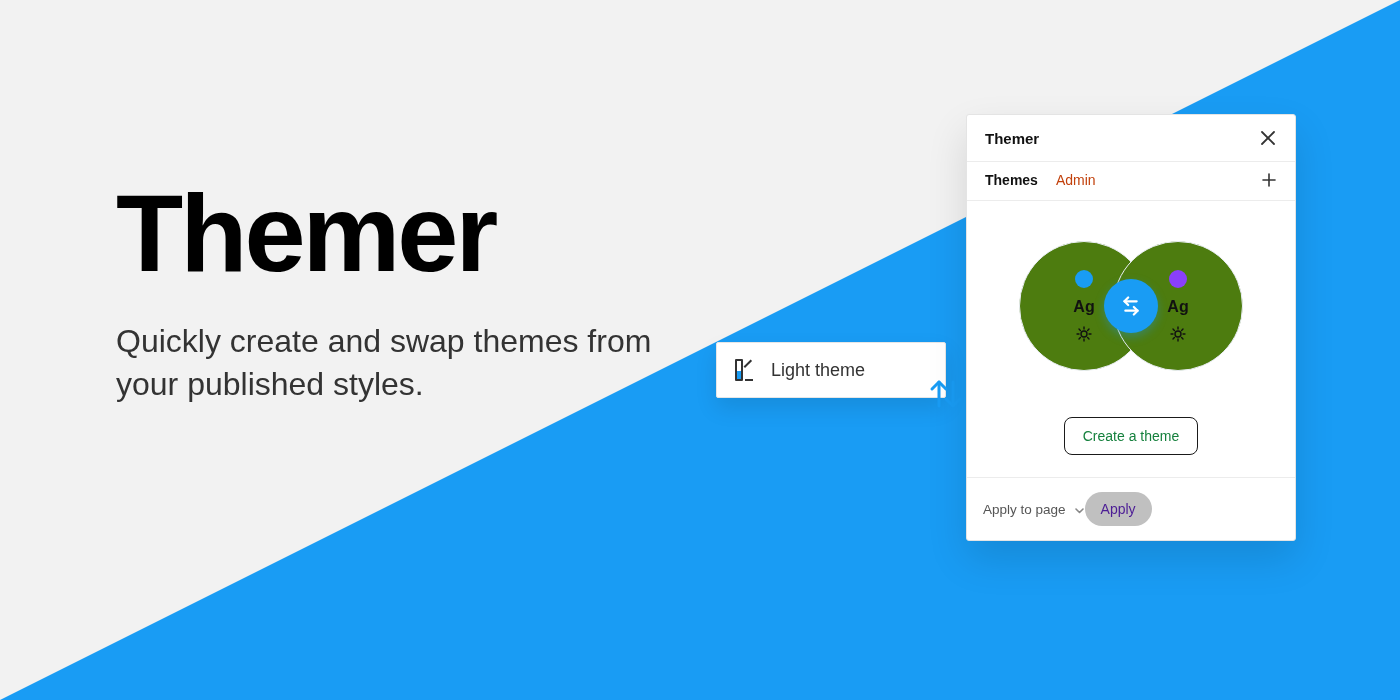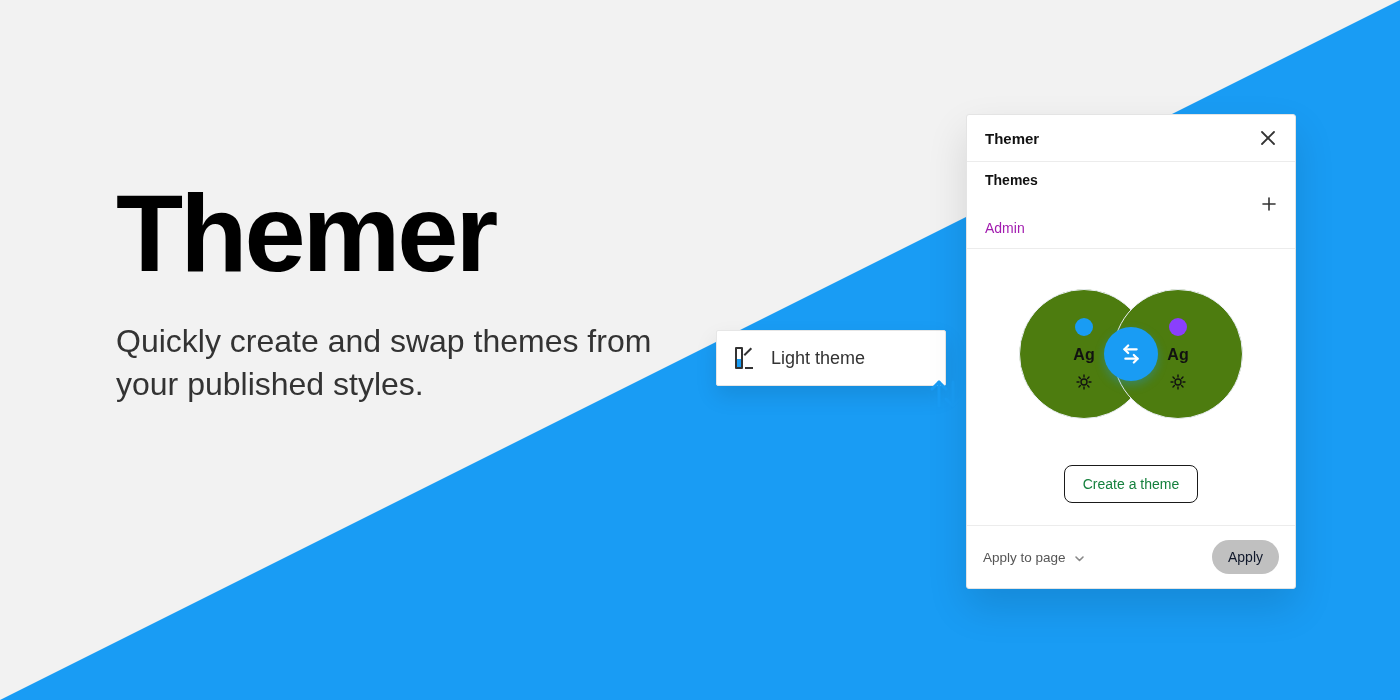--- a/index.html
+++ b/index.html
@@ -35,21 +35,21 @@
     font-size: 32px;
     line-height: 1.35;
     color: #333;
     font-weight: 400;
   }
 
   
   .theme-tiles {
     position: absolute;
     left: 716px;
-    top: 330px;
+    top: 342px;
     width: 230px;
   }
   .tile {
     display: flex;
     align-items: center;
     gap: 18px;
     background: #fff;
     border: 1px solid #e6e6e6;
     border-radius: 2px;
     padding: 16px 18px;
@@ -105,22 +105,22 @@
     border-bottom: 1px solid #ececec;
   }
   .panel-title { font-size: 15px; font-weight: 700; color: #111; }
   .close-btn { width: 18px; height: 18px; cursor: pointer; color: #333; }
 
   .panel-tabs {
     display: flex; align-items: center; justify-content: space-between;
     padding: 10px 18px 12px;
     border-bottom: 1px solid #ececec;
   }
-  .tabs-left { display: flex; gap: 32px; flex-direction: column; }
-  .tab { font-size: 14px; color: #a21caf; cursor: pointer; }
+  .tabs-left { display: flex; gap: 18px; }
+  .tab { font-size: 14px; color: #c2410c; cursor: pointer; }
   .tab.active { color: #111; font-weight: 700; }
   .plus-btn { width: 16px; height: 16px; cursor: pointer; color: #333; }
 
   .panel-body {
     padding: 24px 18px 22px;
     display: flex; flex-direction: column; align-items: center;
   }
   .preview {
     position: relative;
     width: 280px; height: 150px;
@@ -154,31 +154,31 @@
     font-size: 14px;
     font-weight: 500;
     color: #15803d;
     background: #fff;
     border: 1.5px solid #1a1a1a;
     border-radius: 8px;
     cursor: pointer;
   }
 
   .panel-footer {
-    display: flex; align-items: center; justify-content: space-between;
+    display: flex; align-items: center; 
     padding: 14px 16px;
     border-top: 1px solid #ececec;
   }
   .apply-select {
     display: flex; align-items: center; gap: 8px;
     font-size: 13.5px; color: #555; cursor: pointer;
   }
   .chev { width: 11px; height: 11px; color: #888; }
   .apply-btn {
-    background: #c0c0c0; color: #0f172a;
+    background: #c0c0c0; color: #4c1d95;
     border: none; border-radius: 17px;
     padding: 9px 16px; font-size: 14px; font-weight: 500;
     cursor: pointer;
   }
 </style>
 </head>
 <body>
 
 <div class="stage">
   <div class="triangle"></div>

